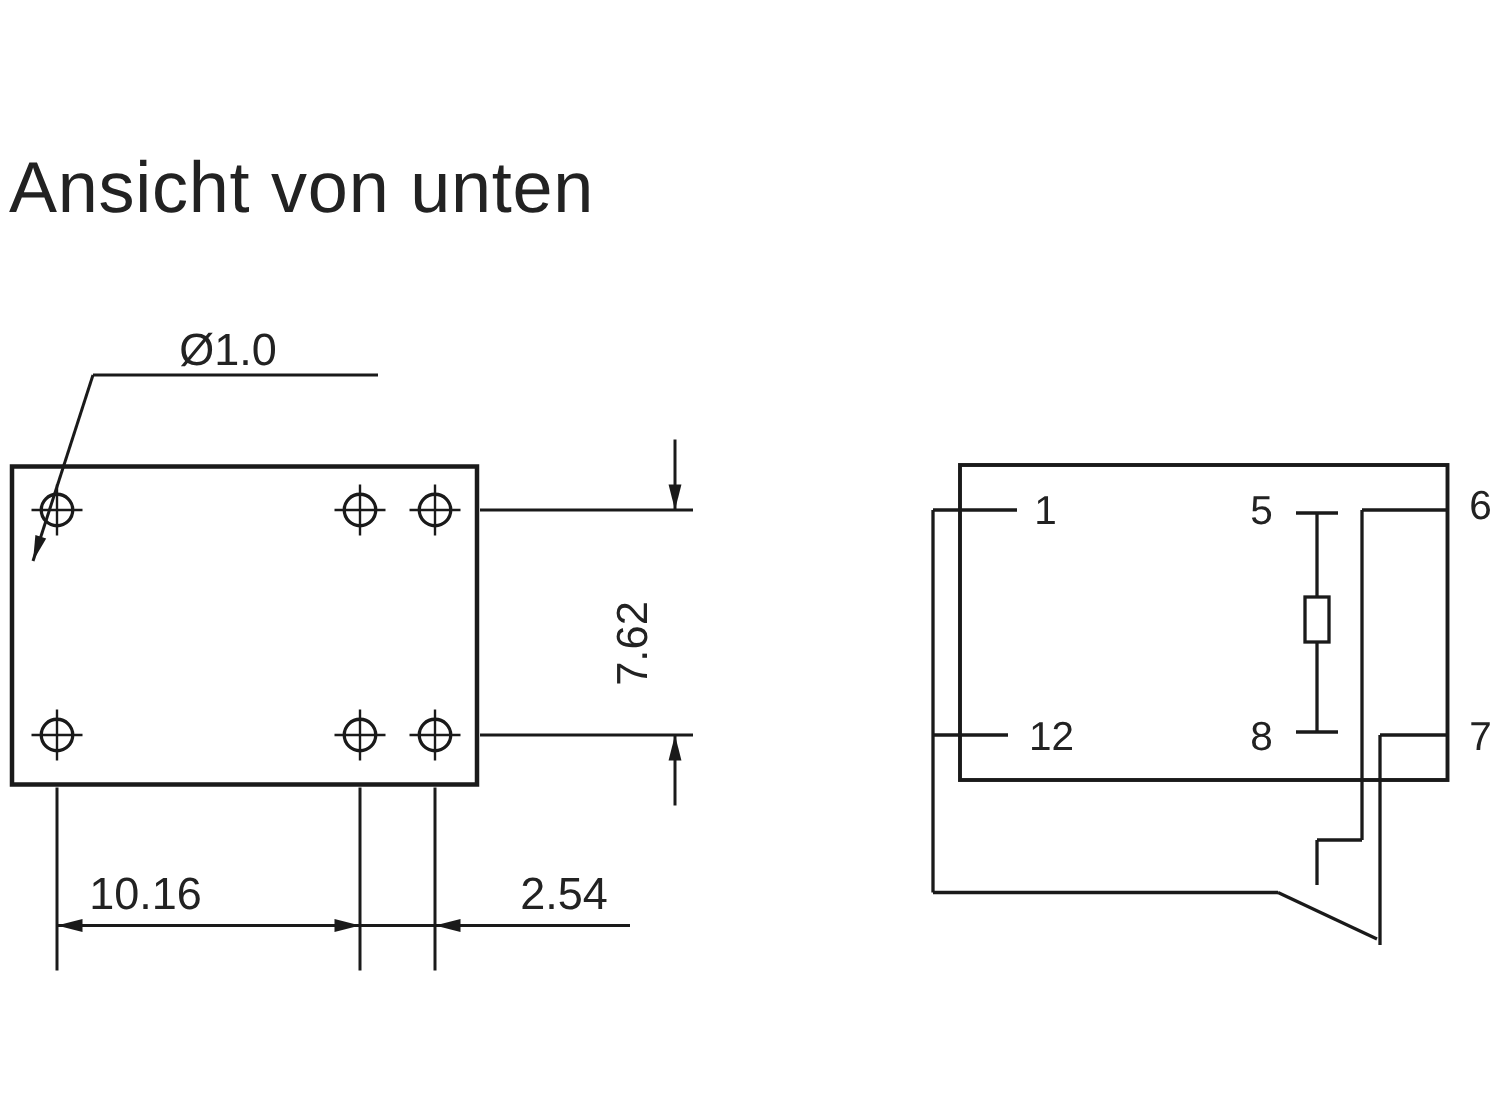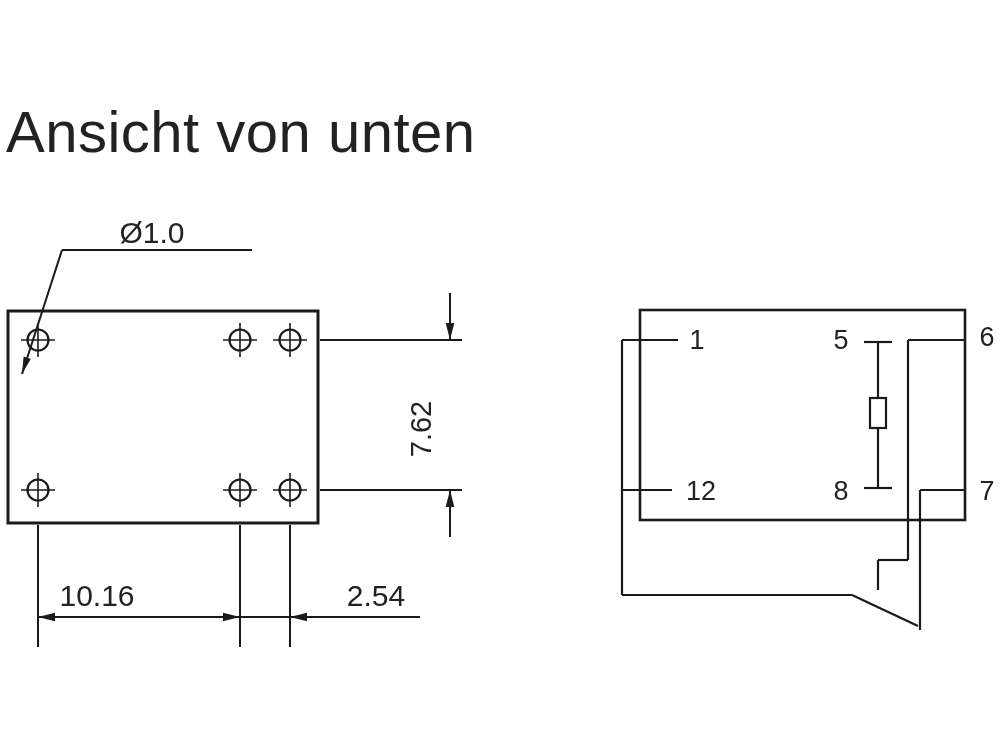--- a/index.html
+++ b/index.html
@@ -14,21 +14,21 @@
   .canvas {
     position: relative;
     width: 1000px;
     height: 741px;
     background: var(--background, #ffffff);
   }
   .title {
     position: absolute;
     left: 6px;
     top: 98px;
-    font-size: 58px;
+    font-size: 48px;
     font-weight: 400;
     color: var(--text, #2e2e2e);
     letter-spacing: 0.5px;
     white-space: nowrap;
   }
   svg.drawing {
     position: absolute;
     left: 0;
     top: 0;
     color: var(--line, #1a1a1a);

